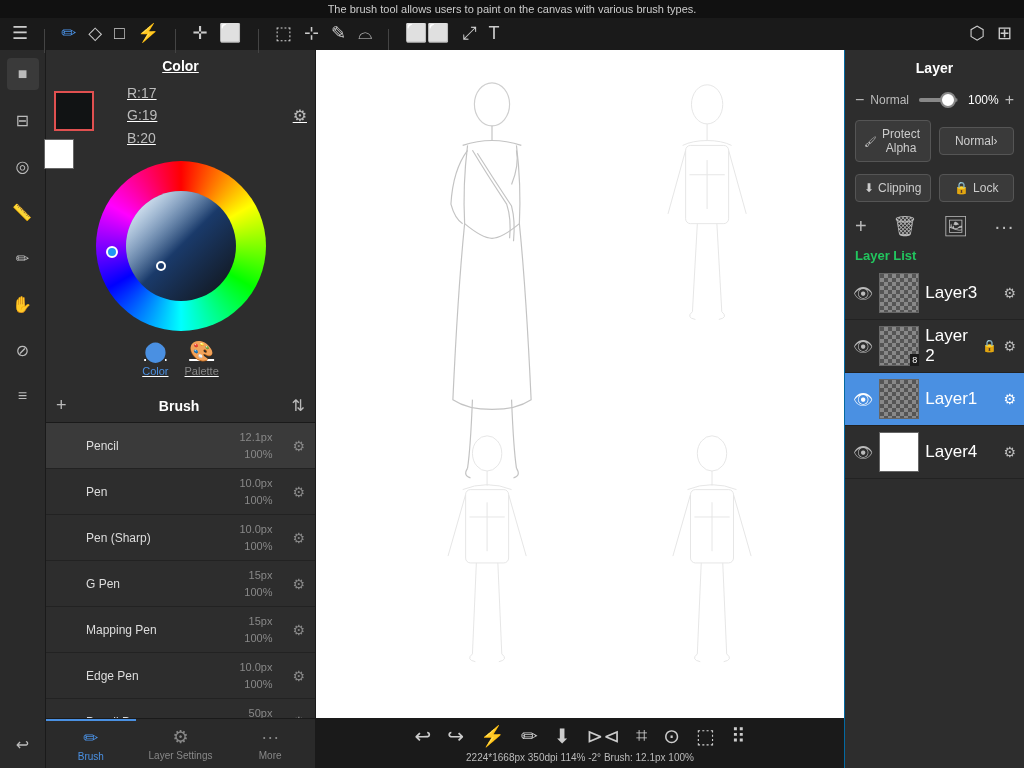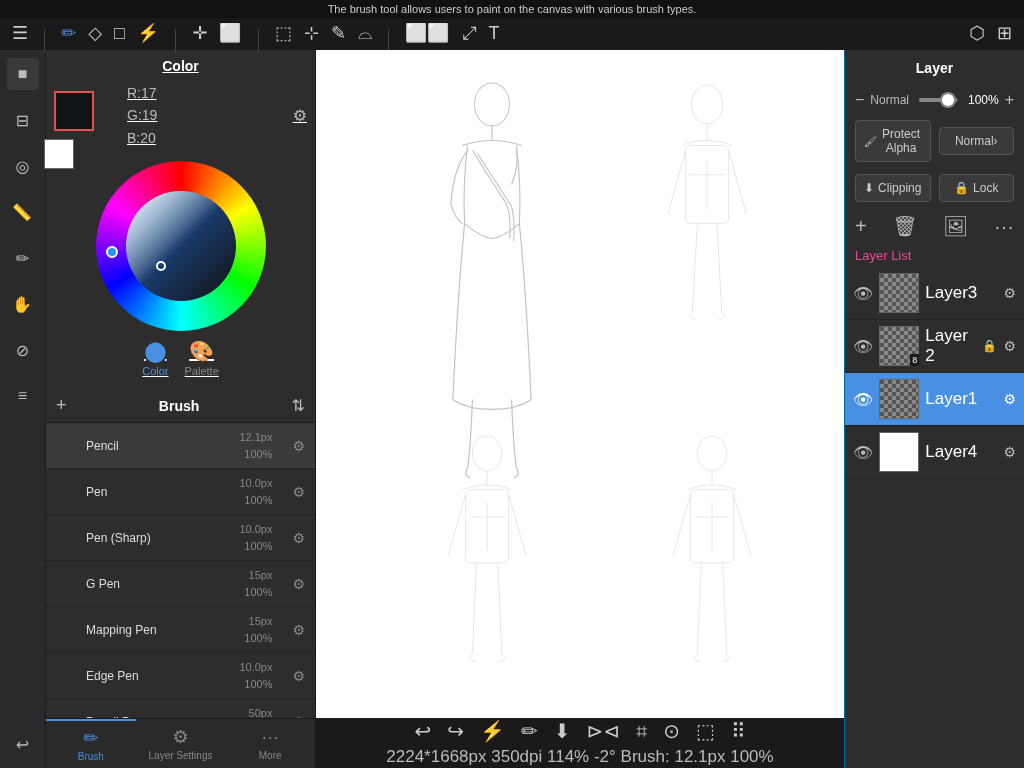--- a/index.html
+++ b/index.html
@@ -126,21 +126,21 @@
 
     
     #canvas-bottom {
       height: 50px; background: #1a1a1a;
       display: flex; flex-direction: column; align-items: center; justify-content: center;
     }
     #canvas-toolbar {
       display: flex; align-items: center; gap: 16px; margin-bottom: 4px;
     }
     .canvas-tool { color: #ccc; font-size: 20px; cursor: pointer; }
-    #canvas-status { font-size: 17px; color: #bbb; }
+    #canvas-status { font-size: 10px; color: #bbb; }
 
     
     #right-panel {
       width: 180px; background: #2d2d2d;
       display: flex; flex-direction: column;
       border-left: 1px solid #0369a1;
     }
     #layer-header { text-align: center; font-size: 14px; font-weight: bold; padding: 10px; color: #fff; }
     #opacity-row {
       display: flex; align-items: center; padding: 4px 10px; gap: 6px;
@@ -177,21 +177,21 @@
       display: flex; align-items: center; gap: 4px; justify-content: center;
     }
 
     #layer-tools-row {
       display: flex; align-items: center; padding: 6px 10px; gap: 8px; justify-content: space-between;
     }
     .layer-tool-btn {
       background: none; border: none; color: #bbb; font-size: 20px; cursor: pointer;
     }
 
-    #layer-list-header { padding: 4px 10px; font-size: 13px; font-weight: normal; color: #ec4899; }
+    #layer-list-header { padding: 4px 10px; font-size: 13px; font-weight: bold; color: #22c55e; }
     #layer-list { flex: 1; overflow-y: auto; }
 
     .layer-item {
       display: flex; align-items: center; padding: 6px 8px;
       border-bottom: 1px solid #222; cursor: pointer; gap: 6px;
     }
     .layer-item.active { background: #4a90e2; }
     .layer-visibility { font-size: 16px; color: #bbb; cursor: pointer; }
     .layer-thumb {
       width: 40px; height: 40px; background: repeating-conic-gradient(#888 0% 25%, #555 0% 50%) 0 0 / 8px 8px;

